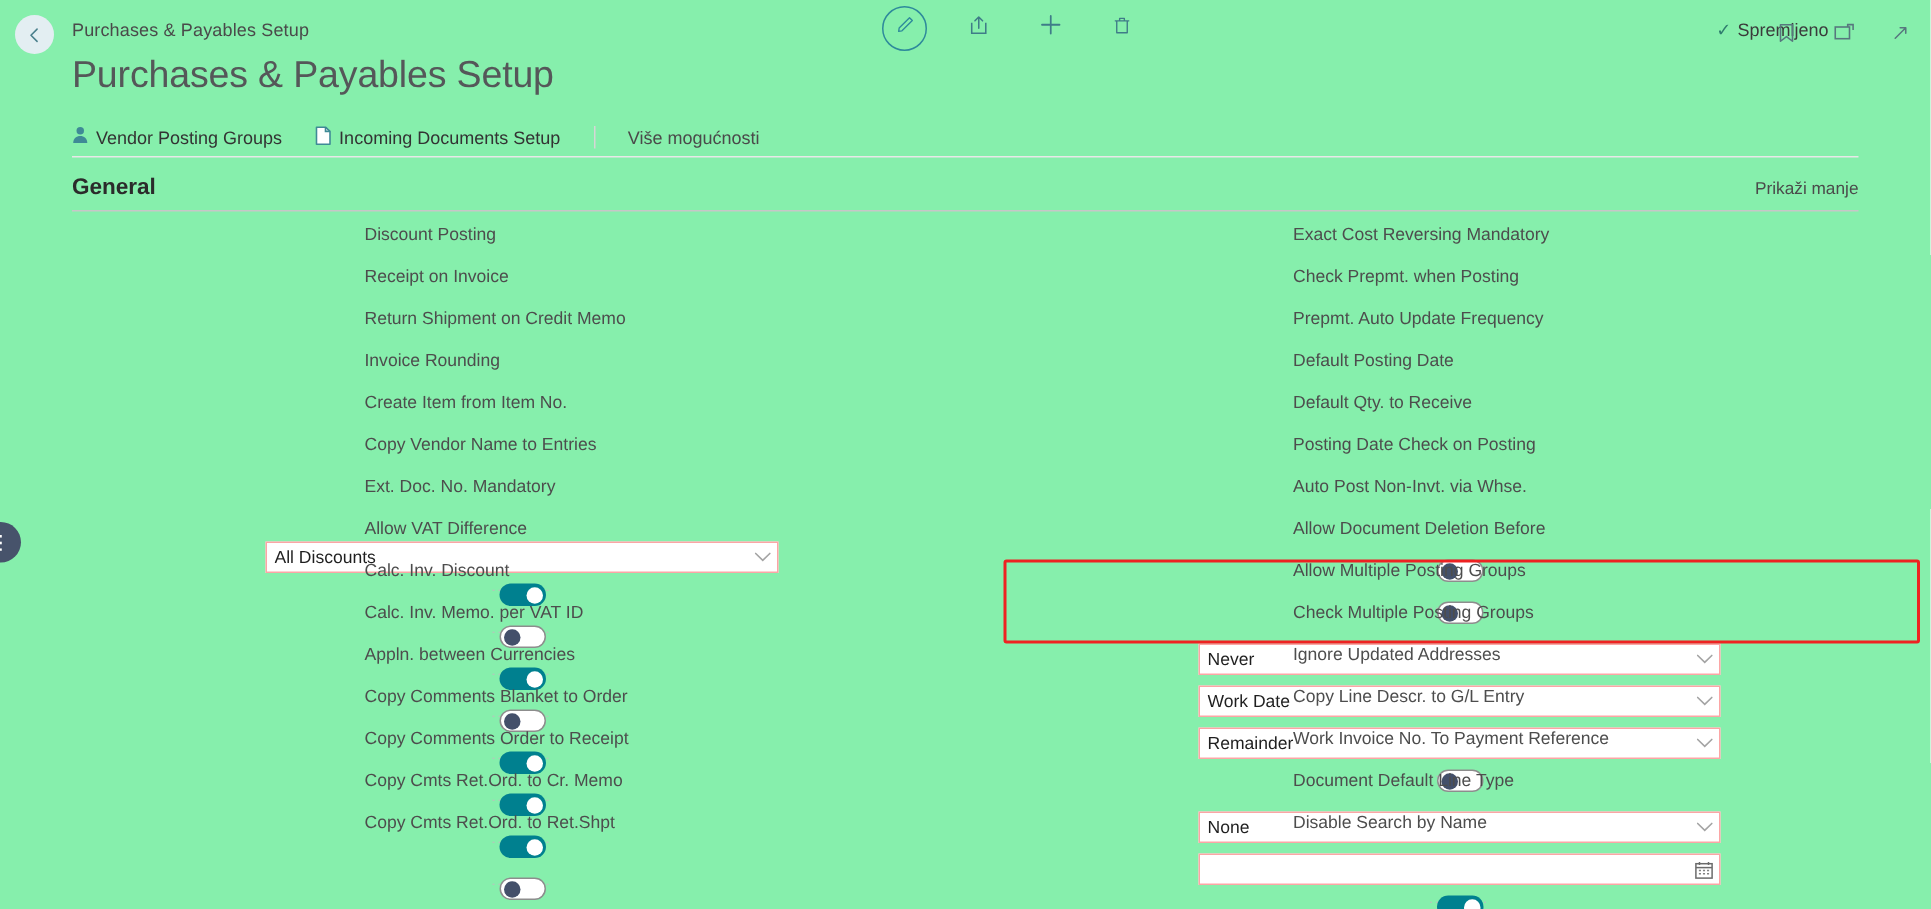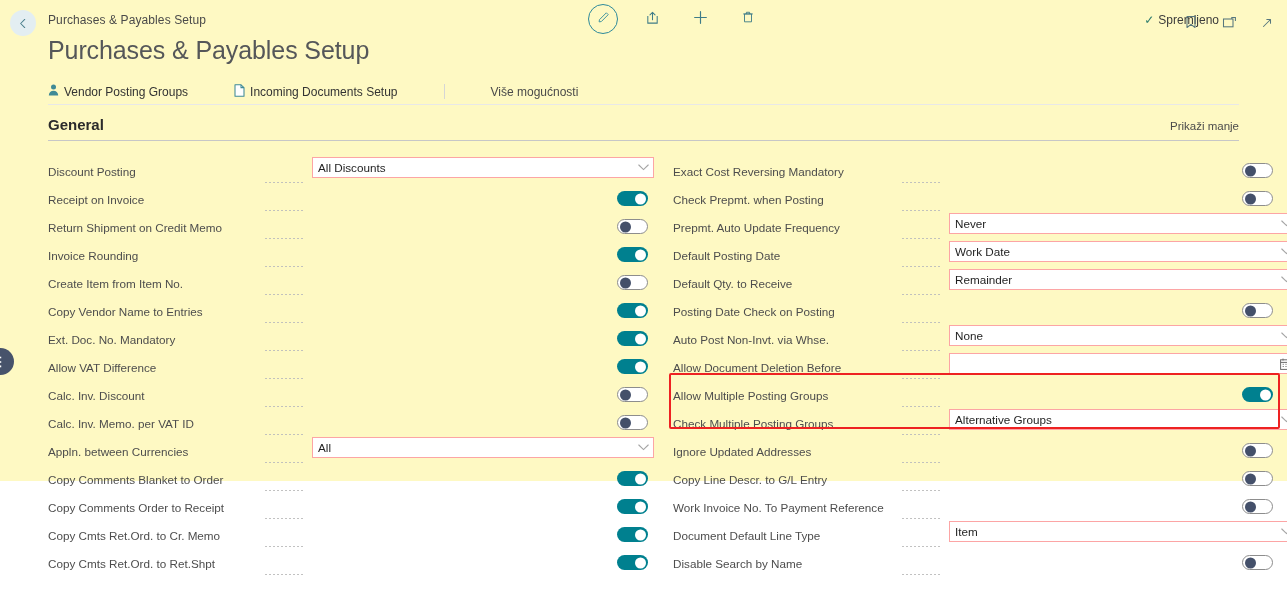--- a/index.html
+++ b/index.html
@@ -5,22 +5,22 @@
   * { box-sizing: border-box; }
   html, body {
     margin: 0; padding: 0;
     width: 1287px; height: 606px;
     background: #ffffff;
     font-family: "Liberation Sans", sans-serif;
     overflow: hidden;
   }
   .app {
     position: relative;
-    width: 1287px; height: 481px;
-    background: #fef9c3;
+    width: 1287px; height: 606px;
+    background: #86efac;
   }
 
   
   .topbar {
     position: absolute; top: 0; left: 0;
     width: 1287px; height: 40px;
   }
   .back-btn {
     position: absolute; left: 10px; top: 10px;
     width: 26px; height: 26px; border-radius: 50%;
@@ -68,21 +68,21 @@
     font-size: 25px; font-weight: 400;
     color: #555759;
     letter-spacing: -0.1px;
     white-space: nowrap;
   }
 
   
   .ribbon {
     position: absolute; left: 48px; top: 79px;
     width: 1191px; height: 25px;
-    display: flex; align-items: center; gap: 24px;
+    display: flex; align-items: center;
   }
   .ribbon-sep-line {
     position: absolute; left: 48px; top: 104px;
     width: 1191px; height: 1px; background: #e8e8e8;
   }
   .ribbon-item {
     display: flex; align-items: center; gap: 5px;
     font-size: 12px; color: #333; cursor: pointer;
     margin-right: 22px;
     white-space: nowrap;
@@ -120,21 +120,21 @@
   .col {
     position: absolute;
     top: 150px;
   }
   .col-left  { left: 48px;  width: 600px; }
   .col-right { left: 673px; width: 600px; }
 
   .field {
     position: relative;
     height: 28px;
-    display: flex; align-items: flex-end;
+    display: flex; align-items: center; flex-direction: column;
   }
   .field-label {
     font-size: 11.7px; color: #4d4d4d;
     white-space: nowrap;
     flex: 0 0 auto;
   }
   .dots {
     flex: 1 1 auto;
     margin: 0 6px;
     height: 1px;

